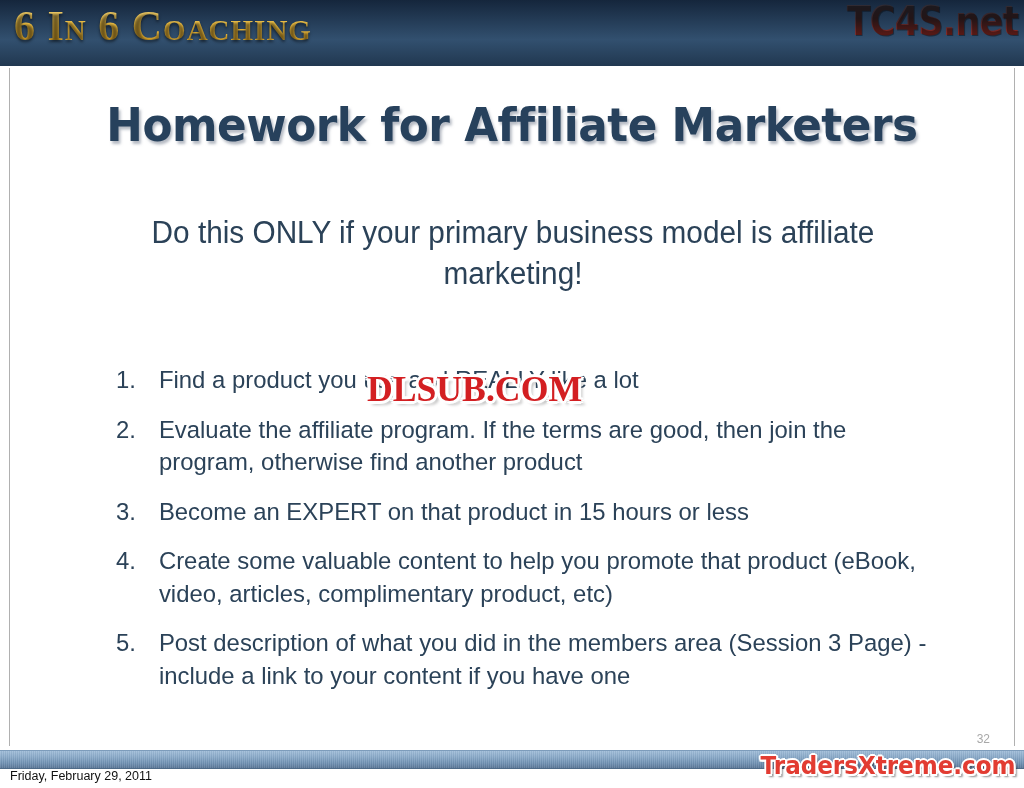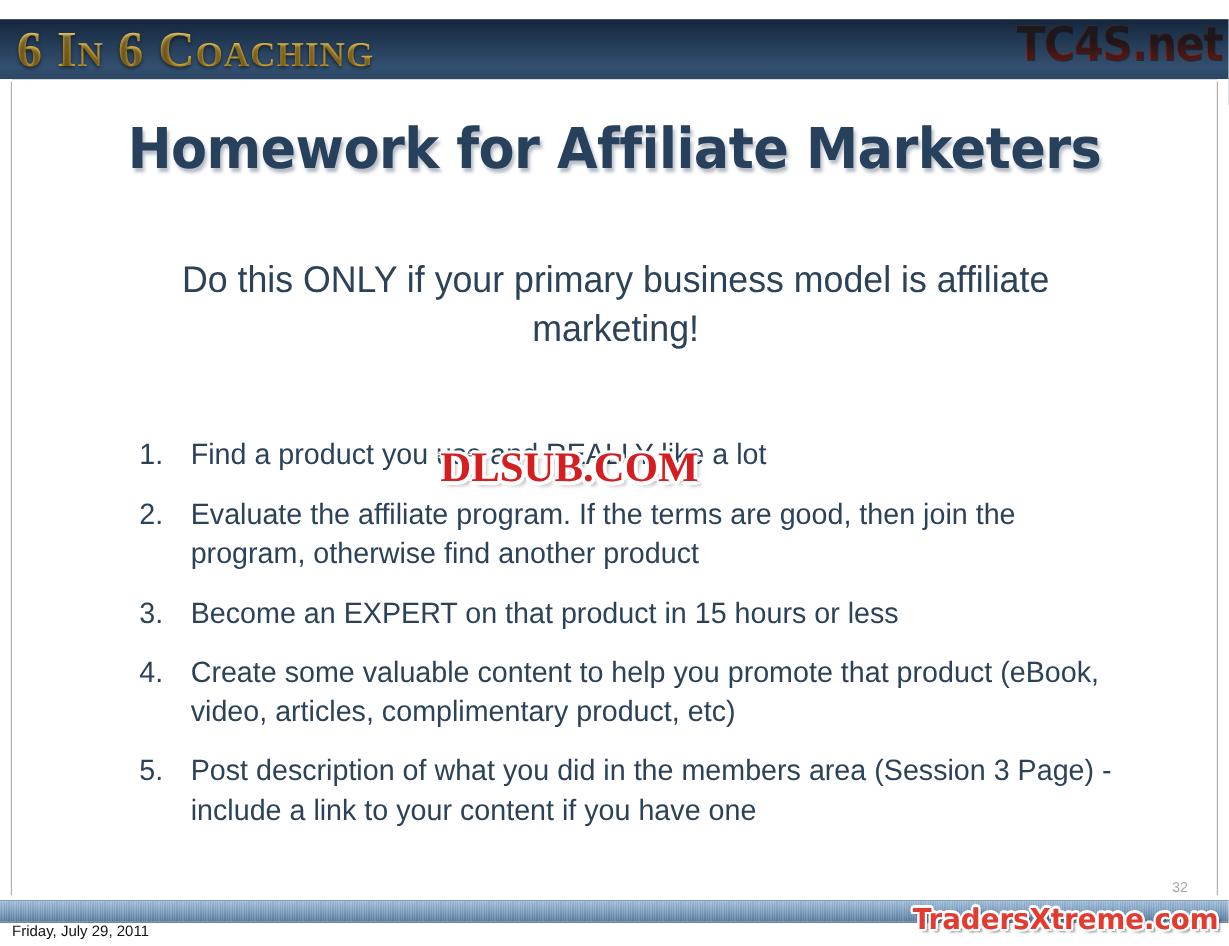--- a/index.html
+++ b/index.html
@@ -16,21 +16,21 @@
     position: relative;
     width: 1024px;
     height: 788px;
     background: #ffffff;
     overflow: hidden;
   }
 
   
   #header-banner {
     position: absolute;
-    left: 0; top: 16px;
+    left: 0; top: 0;
     width: 1024px;
     height: 72px;
     background: linear-gradient(180deg, #16283f 0%, #2b4straight 0%, #2c4straight 0%);
     background: linear-gradient(180deg, #14253b 0%, #2a4straight 0%);
     background: linear-gradient(175deg, #132339 0%, #2d4straight 40%, #1b3category 100%);
     background: linear-gradient(180deg, #15263c 0%, #32506f 55%, #1d3249 100%);
     overflow: hidden;
   }
   #header-banner::after {
     content: "";
@@ -273,15 +273,15 @@
       <span class="li-num">5.</span>
       <span>Post description of what you did in the members area (Session 3 Page) - include a link to your content if you have one</span>
     </li>
   </ol>
 
   <div id="watermark">DLSUB.COM</div>
 
   <div id="slide-number">32</div>
   <div id="footer-bar"></div>
   <div id="footer-logo">TradersXtreme.com</div>
-  <div id="footer-date">Friday, July 29, 2011</div>
+  <div id="footer-date">Friday, February 29, 2011</div>
 
 </div>
 
 </body></html>

